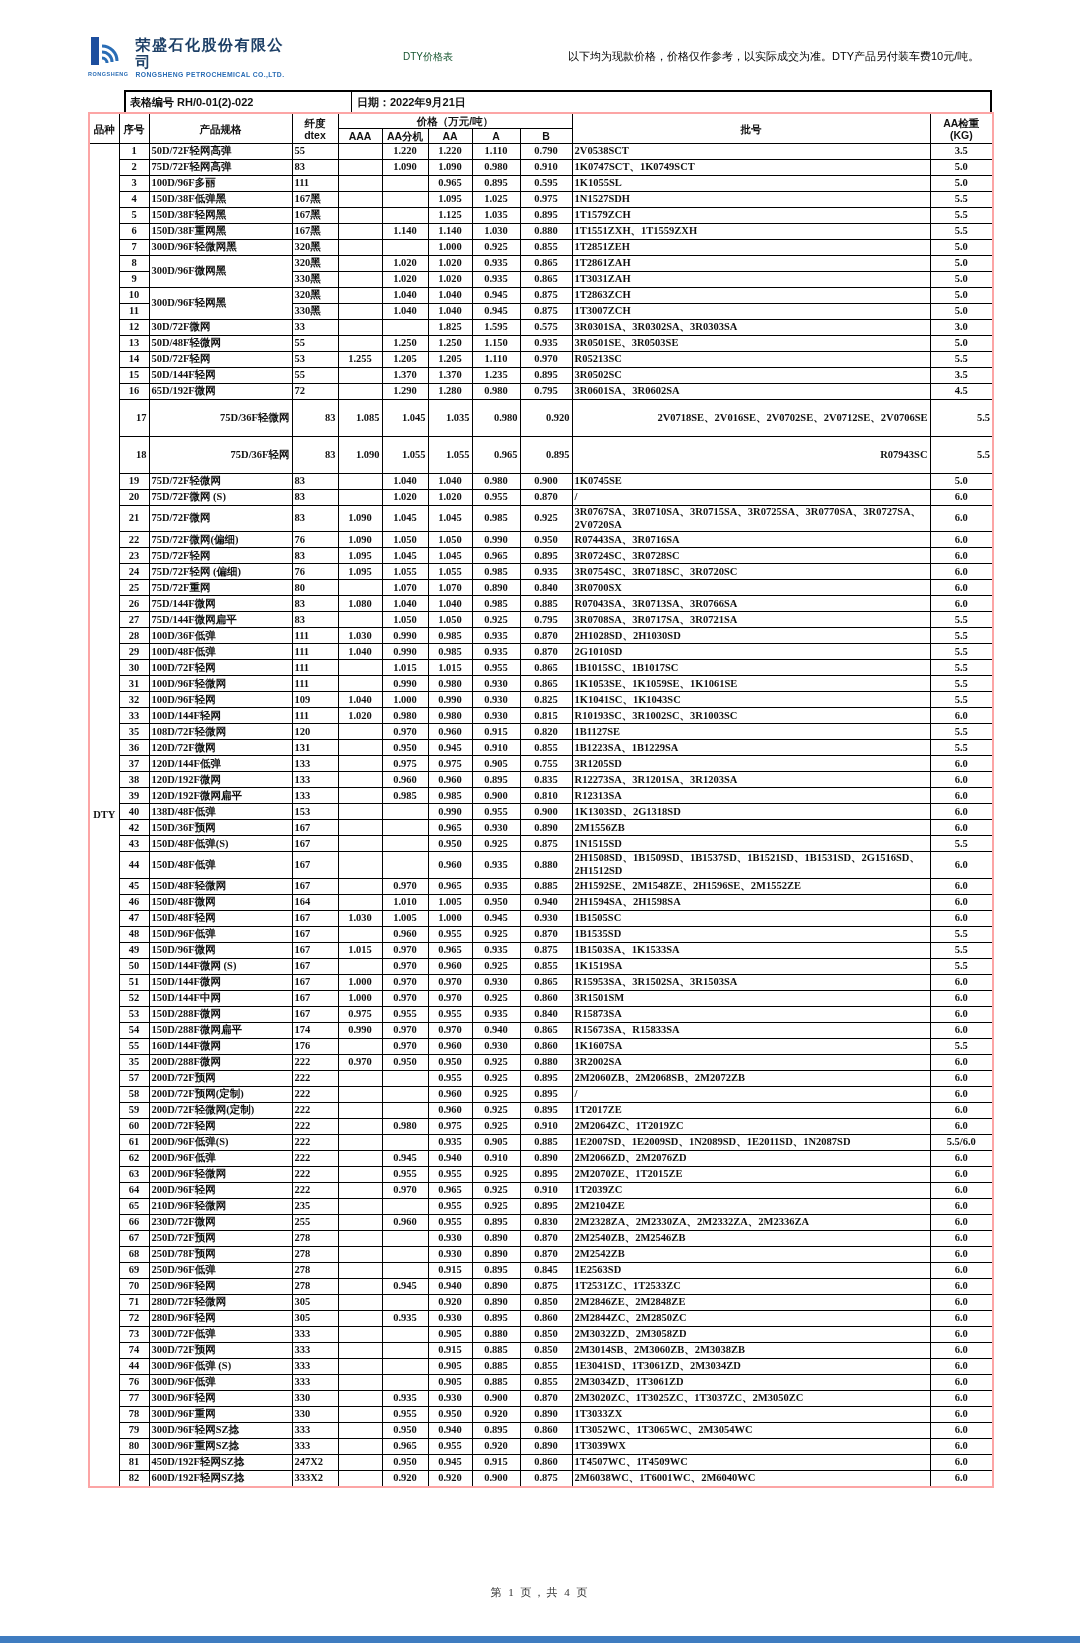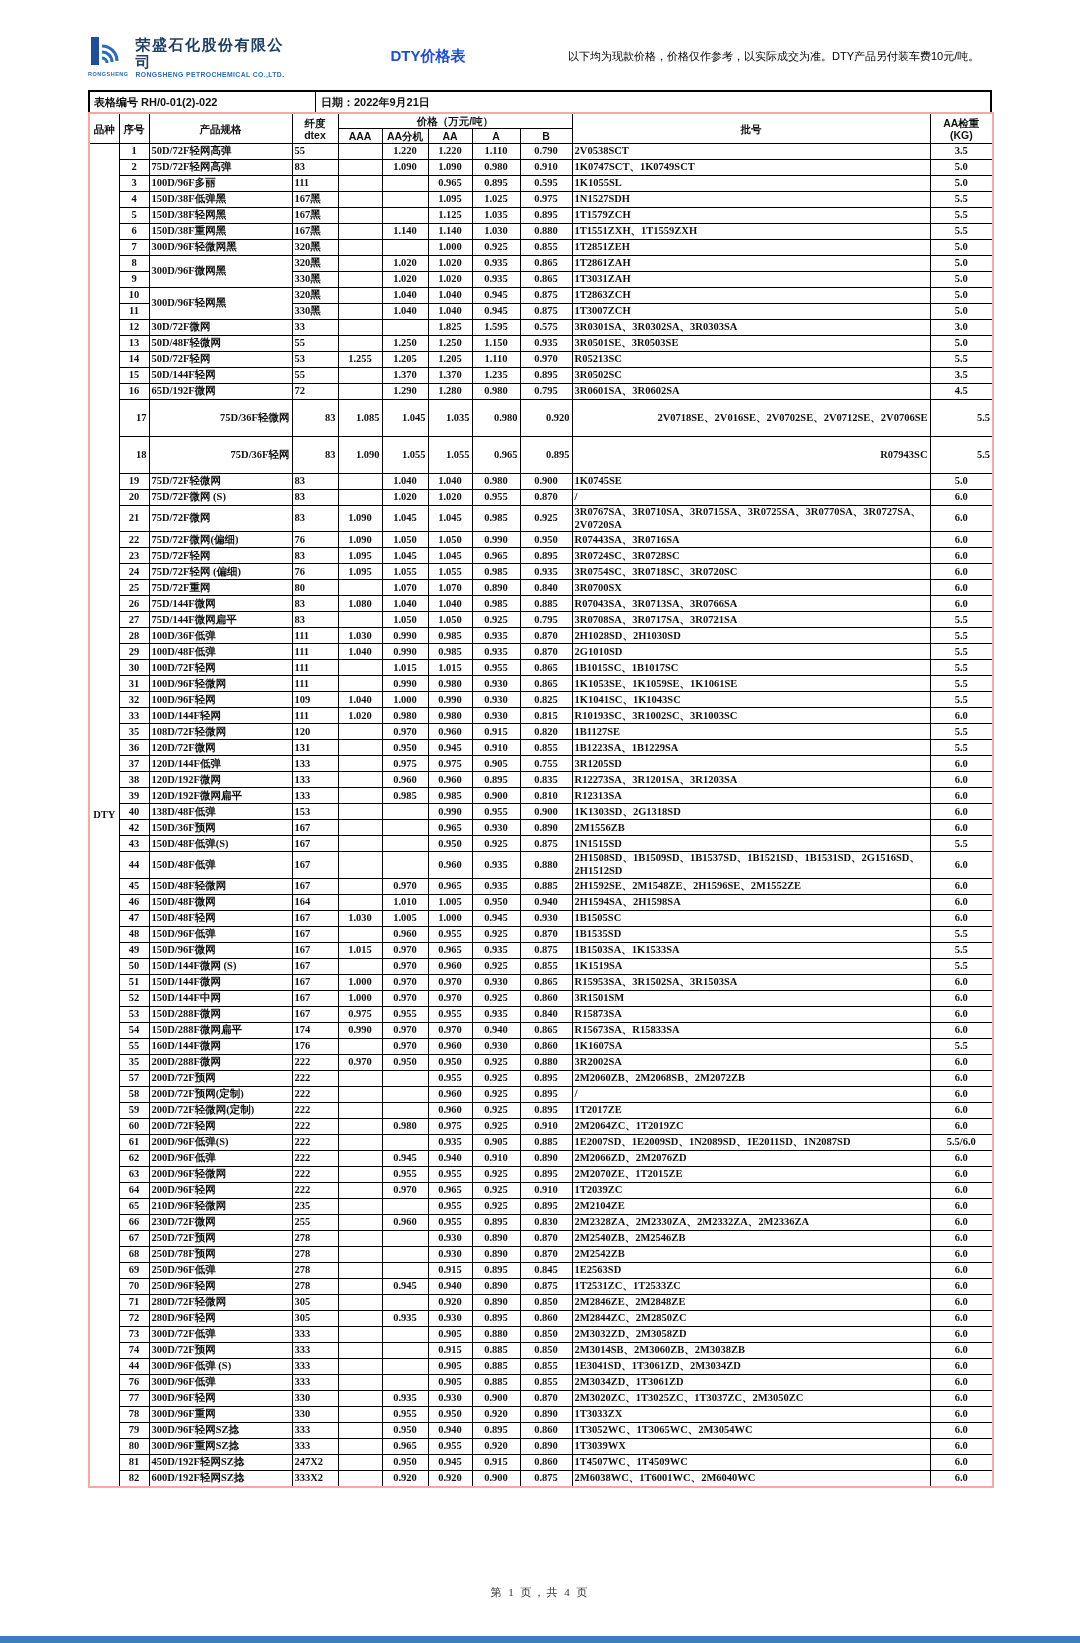--- a/index.html
+++ b/index.html
@@ -5,25 +5,25 @@
   html,body{margin:0;padding:0;background:#e9e9e9;}
   .page{position:relative;width:1080px;height:1643px;background:#ffffff;margin:0 auto;overflow:hidden;
         font-family:"Liberation Sans",sans-serif;color:#111;}
   
   .topbar{position:absolute;top:36px;left:88px;width:904px;display:flex;align-items:center;justify-content:space-between;gap:19px;}
   .brand{display:flex;align-items:center;gap:7px;width:200px;flex:none;}
   .logo{display:flex;flex-direction:column;align-items:center;flex:none;}
   .logo-caption{font-size:5.5px;font-weight:bold;color:#2a6db5;letter-spacing:.5px;margin-top:1px;}
   .company-cn{font-size:15px;font-weight:bold;color:#1d3f66;letter-spacing:1.5px;line-height:1.15;}
   .company-en{font-size:6.8px;font-weight:bold;color:#2a6db5;letter-spacing:.4px;}
-  .doc-title{font-size:15px;font-weight:bold;color:#1d4ed8;flex:none;}
+  .doc-title{font-size:10px;font-weight:normal;color:#14532d;flex:none;}
   .notice{width:424px;flex:none;font-size:11px;font-weight:normal;color:#000;line-height:1.2;}
   
   .tablewrap{position:absolute;top:90px;left:88px;width:904px;}
-  .form-row{display:flex;border:2px solid #000;border-bottom:none;font-weight:bold;font-size:11px;}
+  .form-row{display:flex;border:2px solid #000;border-bottom:none;font-weight:bold;font-size:11px;margin-left:36px;}
   .form-row .fr-left{width:221px;flex:none;border-right:1px solid #000;padding:3px 0 2px 4px;}
   .form-row .fr-right{flex:1;padding:3px 16px 2px 5px;}
   table.price{width:904px;border-collapse:collapse;table-layout:fixed;border:2px solid #fca5a5;}
   table.price th,table.price td{border:1px solid #000;font-weight:bold;overflow:hidden;}
   table.price th{font-size:10.5px;padding:1px 1px;line-height:1.15;text-align:center;font-family:"Liberation Sans",sans-serif;}
   table.price td{font-size:10.5px;padding:0 2px;line-height:1.2;height:15px;font-family:"Liberation Serif",serif;}
   .hdr2{display:block;}
   td.c-variety{text-align:center;font-family:"Liberation Sans",sans-serif;font-size:11px;}
   td.c-seq{text-align:center;}
   td.c-spec{text-align:left;padding-left:4px;font-family:"Liberation Sans",sans-serif;}

